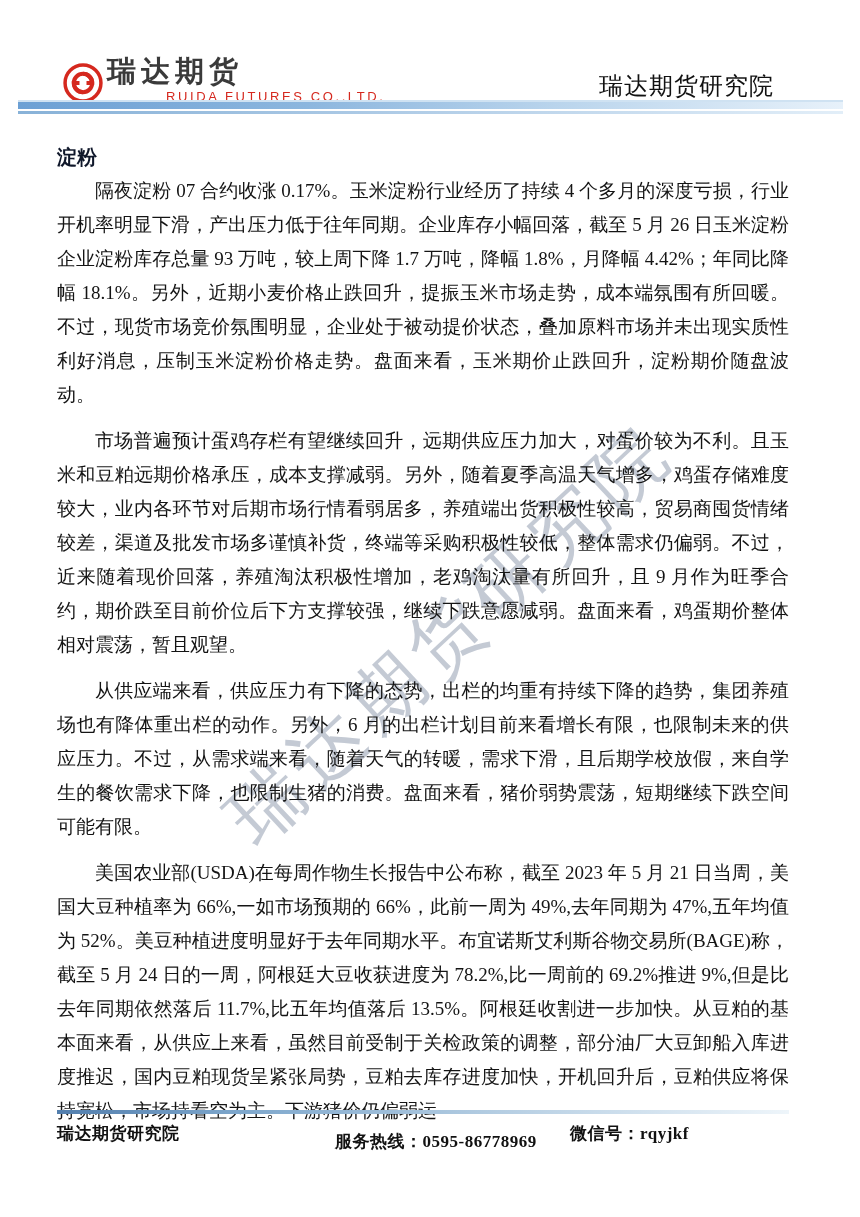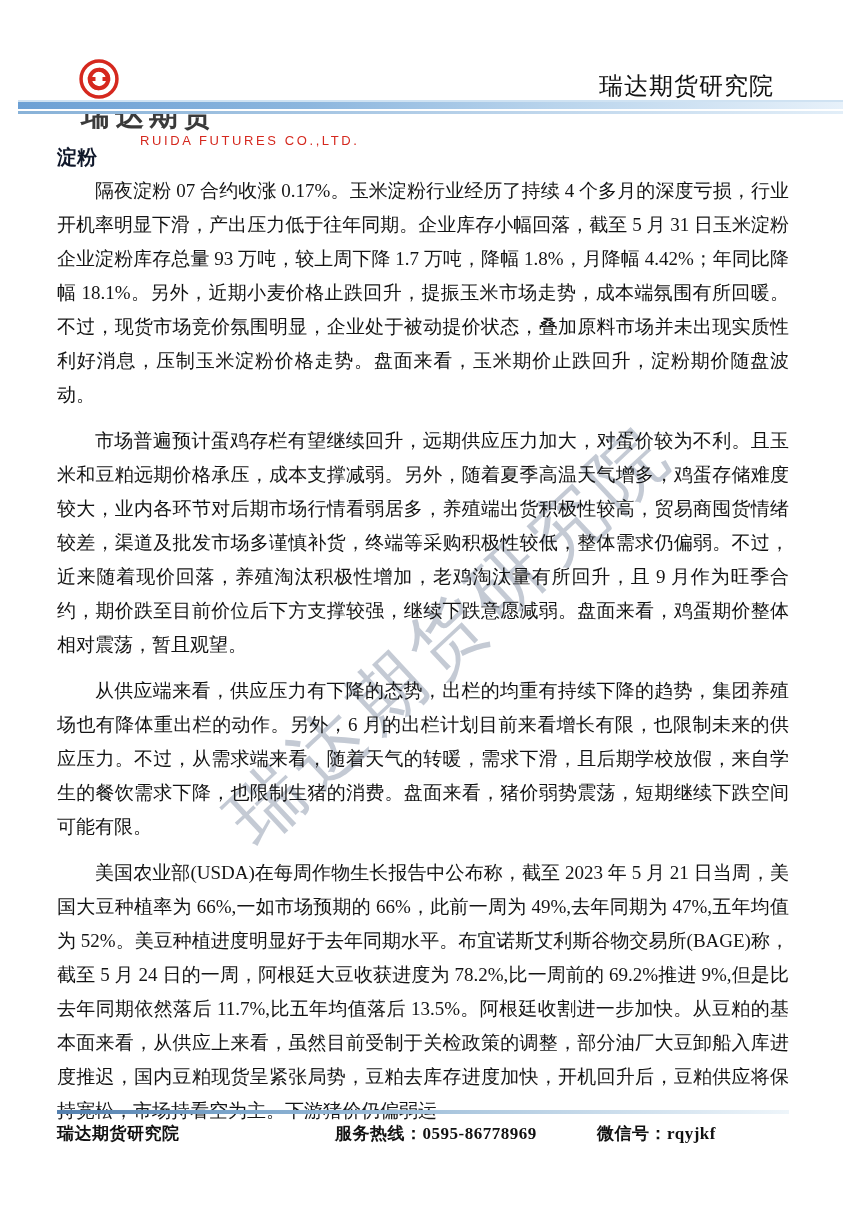--- a/index.html
+++ b/index.html
@@ -27,21 +27,21 @@
     font-size: 74px;
     letter-spacing: 8px;
     color: rgba(148, 159, 176, 0.55);
     white-space: nowrap;
     z-index: 1;
     pointer-events: none;
   }
 
   
   .header { position: absolute; left: 0; top: 0; width: 860px; height: 100px; z-index: 2; }
-  .logo-group { position: absolute; left: 78px; top: 56px; display: flex; align-items: flex-start; flex-direction: column; }
+  .logo-group { position: absolute; left: 62px; top: 56px; display: flex; align-items: flex-end; }
   .logo-icon { width: 42px; height: 42px; margin-top: 2px; }
   .logo-text { margin-left: 3px; display: flex; flex-direction: column; }
   .brand-cn {
     font-size: 29px; font-weight: bold; color: #3a3a3a;
     letter-spacing: 5px; line-height: 30px; white-space: nowrap;
   }
   .brand-en {
     font-size: 13px; color: #d5281e; letter-spacing: 2.6px;
     margin-top: 3px; margin-left: 18px; white-space: nowrap; padding-left: 41px;
   }
@@ -88,22 +88,22 @@
   .footer-line {
     position: absolute; left: 57px; top: 0; width: 732px; height: 4px;
     background: linear-gradient(to right, #527ead 0%, #7ea7cc 25%, #b4cde2 60%, #eef5fa 100%);
   }
   .footer-row { position: absolute; left: 0; top: 12px; width: 860px; height: 28px; }
   .footer-item {
     position: absolute; font-size: 17px; font-weight: bold; color: #111;
     white-space: nowrap; letter-spacing: 0.5px;
   }
   .footer-institute { left: 57px; }
-  .footer-hotline { left: 335px; }
-  .footer-wechat { left: 597px; text-align: right; }
+  .footer-hotline { left: 335px; margin-top: 8px; }
+  .footer-wechat { left: 570px; text-align: right; }
   .footer-value { font-weight: bold; font-family: "Liberation Serif", "DejaVu Serif", serif; }
 </style>
 </head>
 <body>
 
 <div class="page">
 
   <div class="watermark">瑞达期货研究院</div>
 
   <div class="header">
@@ -126,21 +126,21 @@
   <div class="band">
     <div class="band-top"></div>
     <div class="band-gap"></div>
     <div class="band-bottom"></div>
   </div>
 
   <div class="content">
 
     <div class="section">
       <div class="section-heading">淀粉</div>
-      <div class="section-body">隔夜淀粉 07 合约收涨 0.17%。玉米淀粉行业经历了持续 4 个多月的深度亏损，行业开机率明显下滑，产出压力低于往年同期。企业库存小幅回落，截至 5 月 31 日玉米淀粉企业淀粉库存总量 93 万吨，较上周下降 1.7 万吨，降幅 1.8%，月降幅 4.42%；年同比降幅 18.1%。另外，近期小麦价格止跌回升，提振玉米市场走势，成本端氛围有所回暖。不过，现货市场竞价氛围明显，企业处于被动提价状态，叠加原料市场并未出现实质性利好消息，压制玉米淀粉价格走势。盘面来看，玉米期价止跌回升，淀粉期价随盘波动。</div>
+      <div class="section-body">隔夜淀粉 07 合约收涨 0.17%。玉米淀粉行业经历了持续 4 个多月的深度亏损，行业开机率明显下滑，产出压力低于往年同期。企业库存小幅回落，截至 5 月 26 日玉米淀粉企业淀粉库存总量 93 万吨，较上周下降 1.7 万吨，降幅 1.8%，月降幅 4.42%；年同比降幅 18.1%。另外，近期小麦价格止跌回升，提振玉米市场走势，成本端氛围有所回暖。不过，现货市场竞价氛围明显，企业处于被动提价状态，叠加原料市场并未出现实质性利好消息，压制玉米淀粉价格走势。盘面来看，玉米期价止跌回升，淀粉期价随盘波动。</div>
     </div>
 
     <div class="section">
       <div class="section-body">市场普遍预计蛋鸡存栏有望继续回升，远期供应压力加大，对蛋价较为不利。且玉米和豆粕远期价格承压，成本支撑减弱。另外，随着夏季高温天气增多，鸡蛋存储难度较大，业内各环节对后期市场行情看弱居多，养殖端出货积极性较高，贸易商囤货情绪较差，渠道及批发市场多谨慎补货，终端等采购积极性较低，整体需求仍偏弱。不过，近来随着现价回落，养殖淘汰积极性增加，老鸡淘汰量有所回升，且 9 月作为旺季合约，期价跌至目前价位后下方支撑较强，继续下跌意愿减弱。盘面来看，鸡蛋期价整体相对震荡，暂且观望。</div>
     </div>
 
     <div class="section">
       <div class="section-body">从供应端来看，供应压力有下降的态势，出栏的均重有持续下降的趋势，集团养殖场也有降体重出栏的动作。另外，6 月的出栏计划目前来看增长有限，也限制未来的供应压力。不过，从需求端来看，随着天气的转暖，需求下滑，且后期学校放假，来自学生的餐饮需求下降，也限制生猪的消费。盘面来看，猪价弱势震荡，短期继续下跌空间可能有限。</div>
     </div>
 

